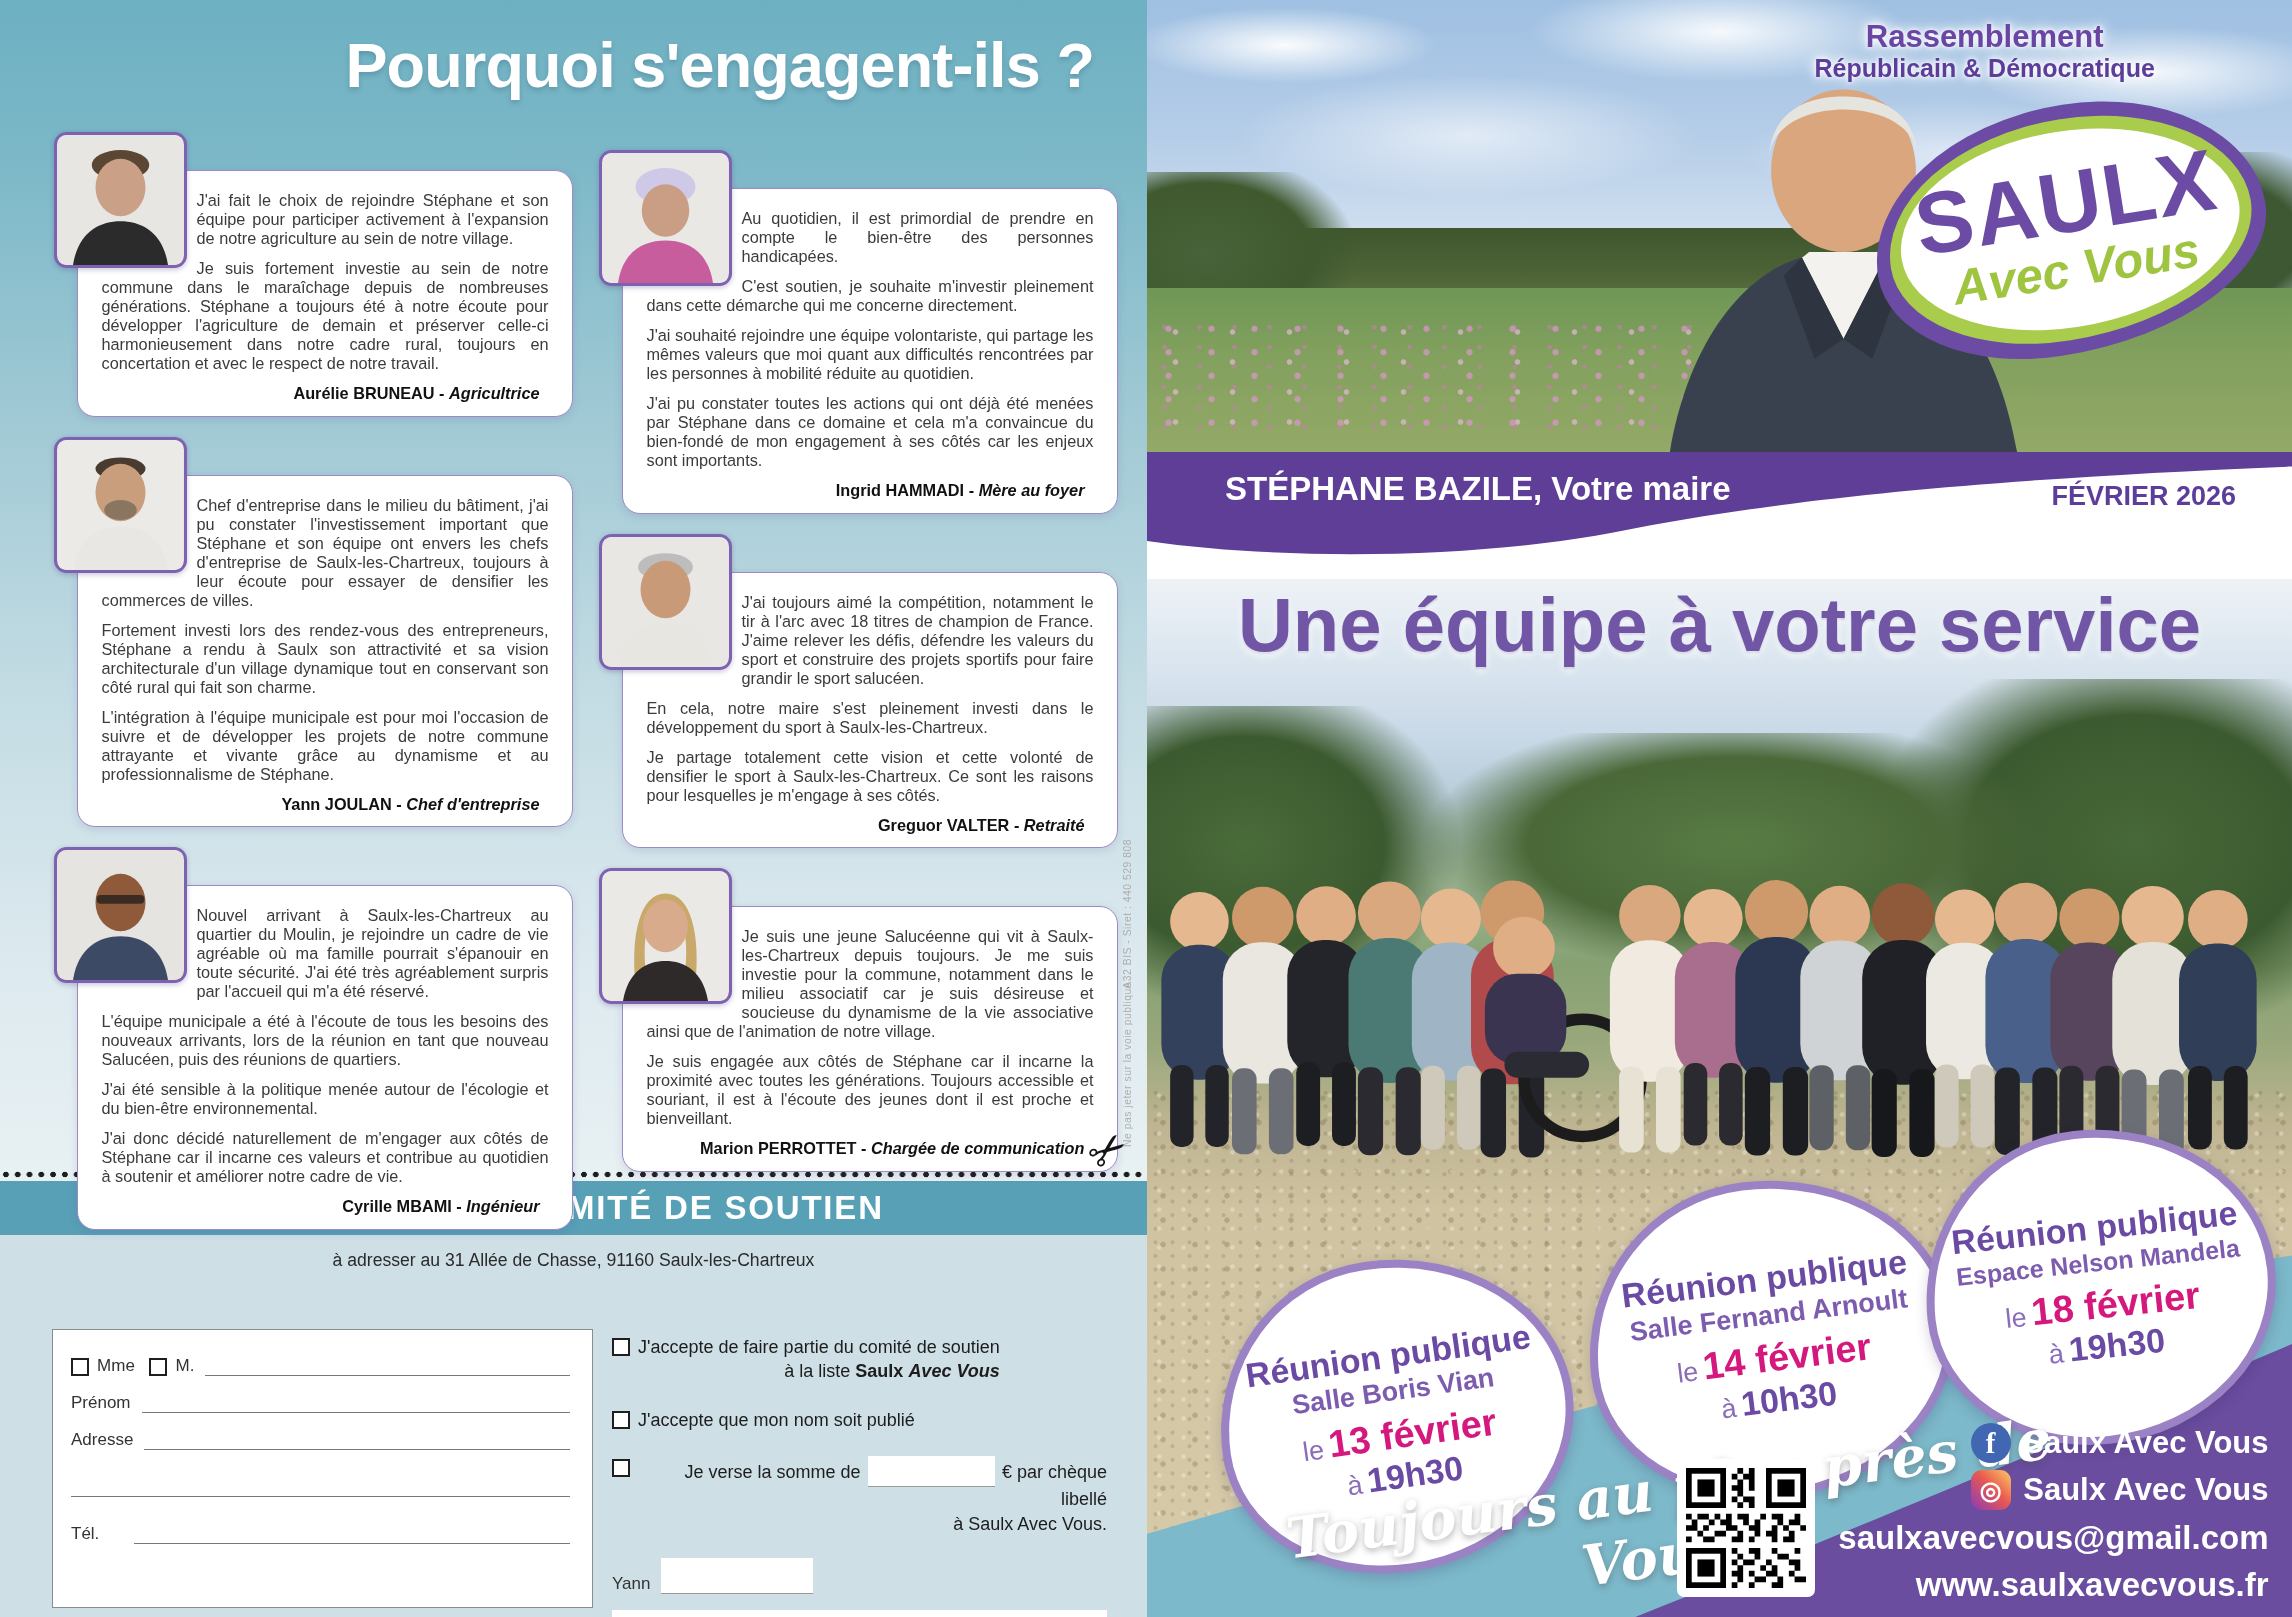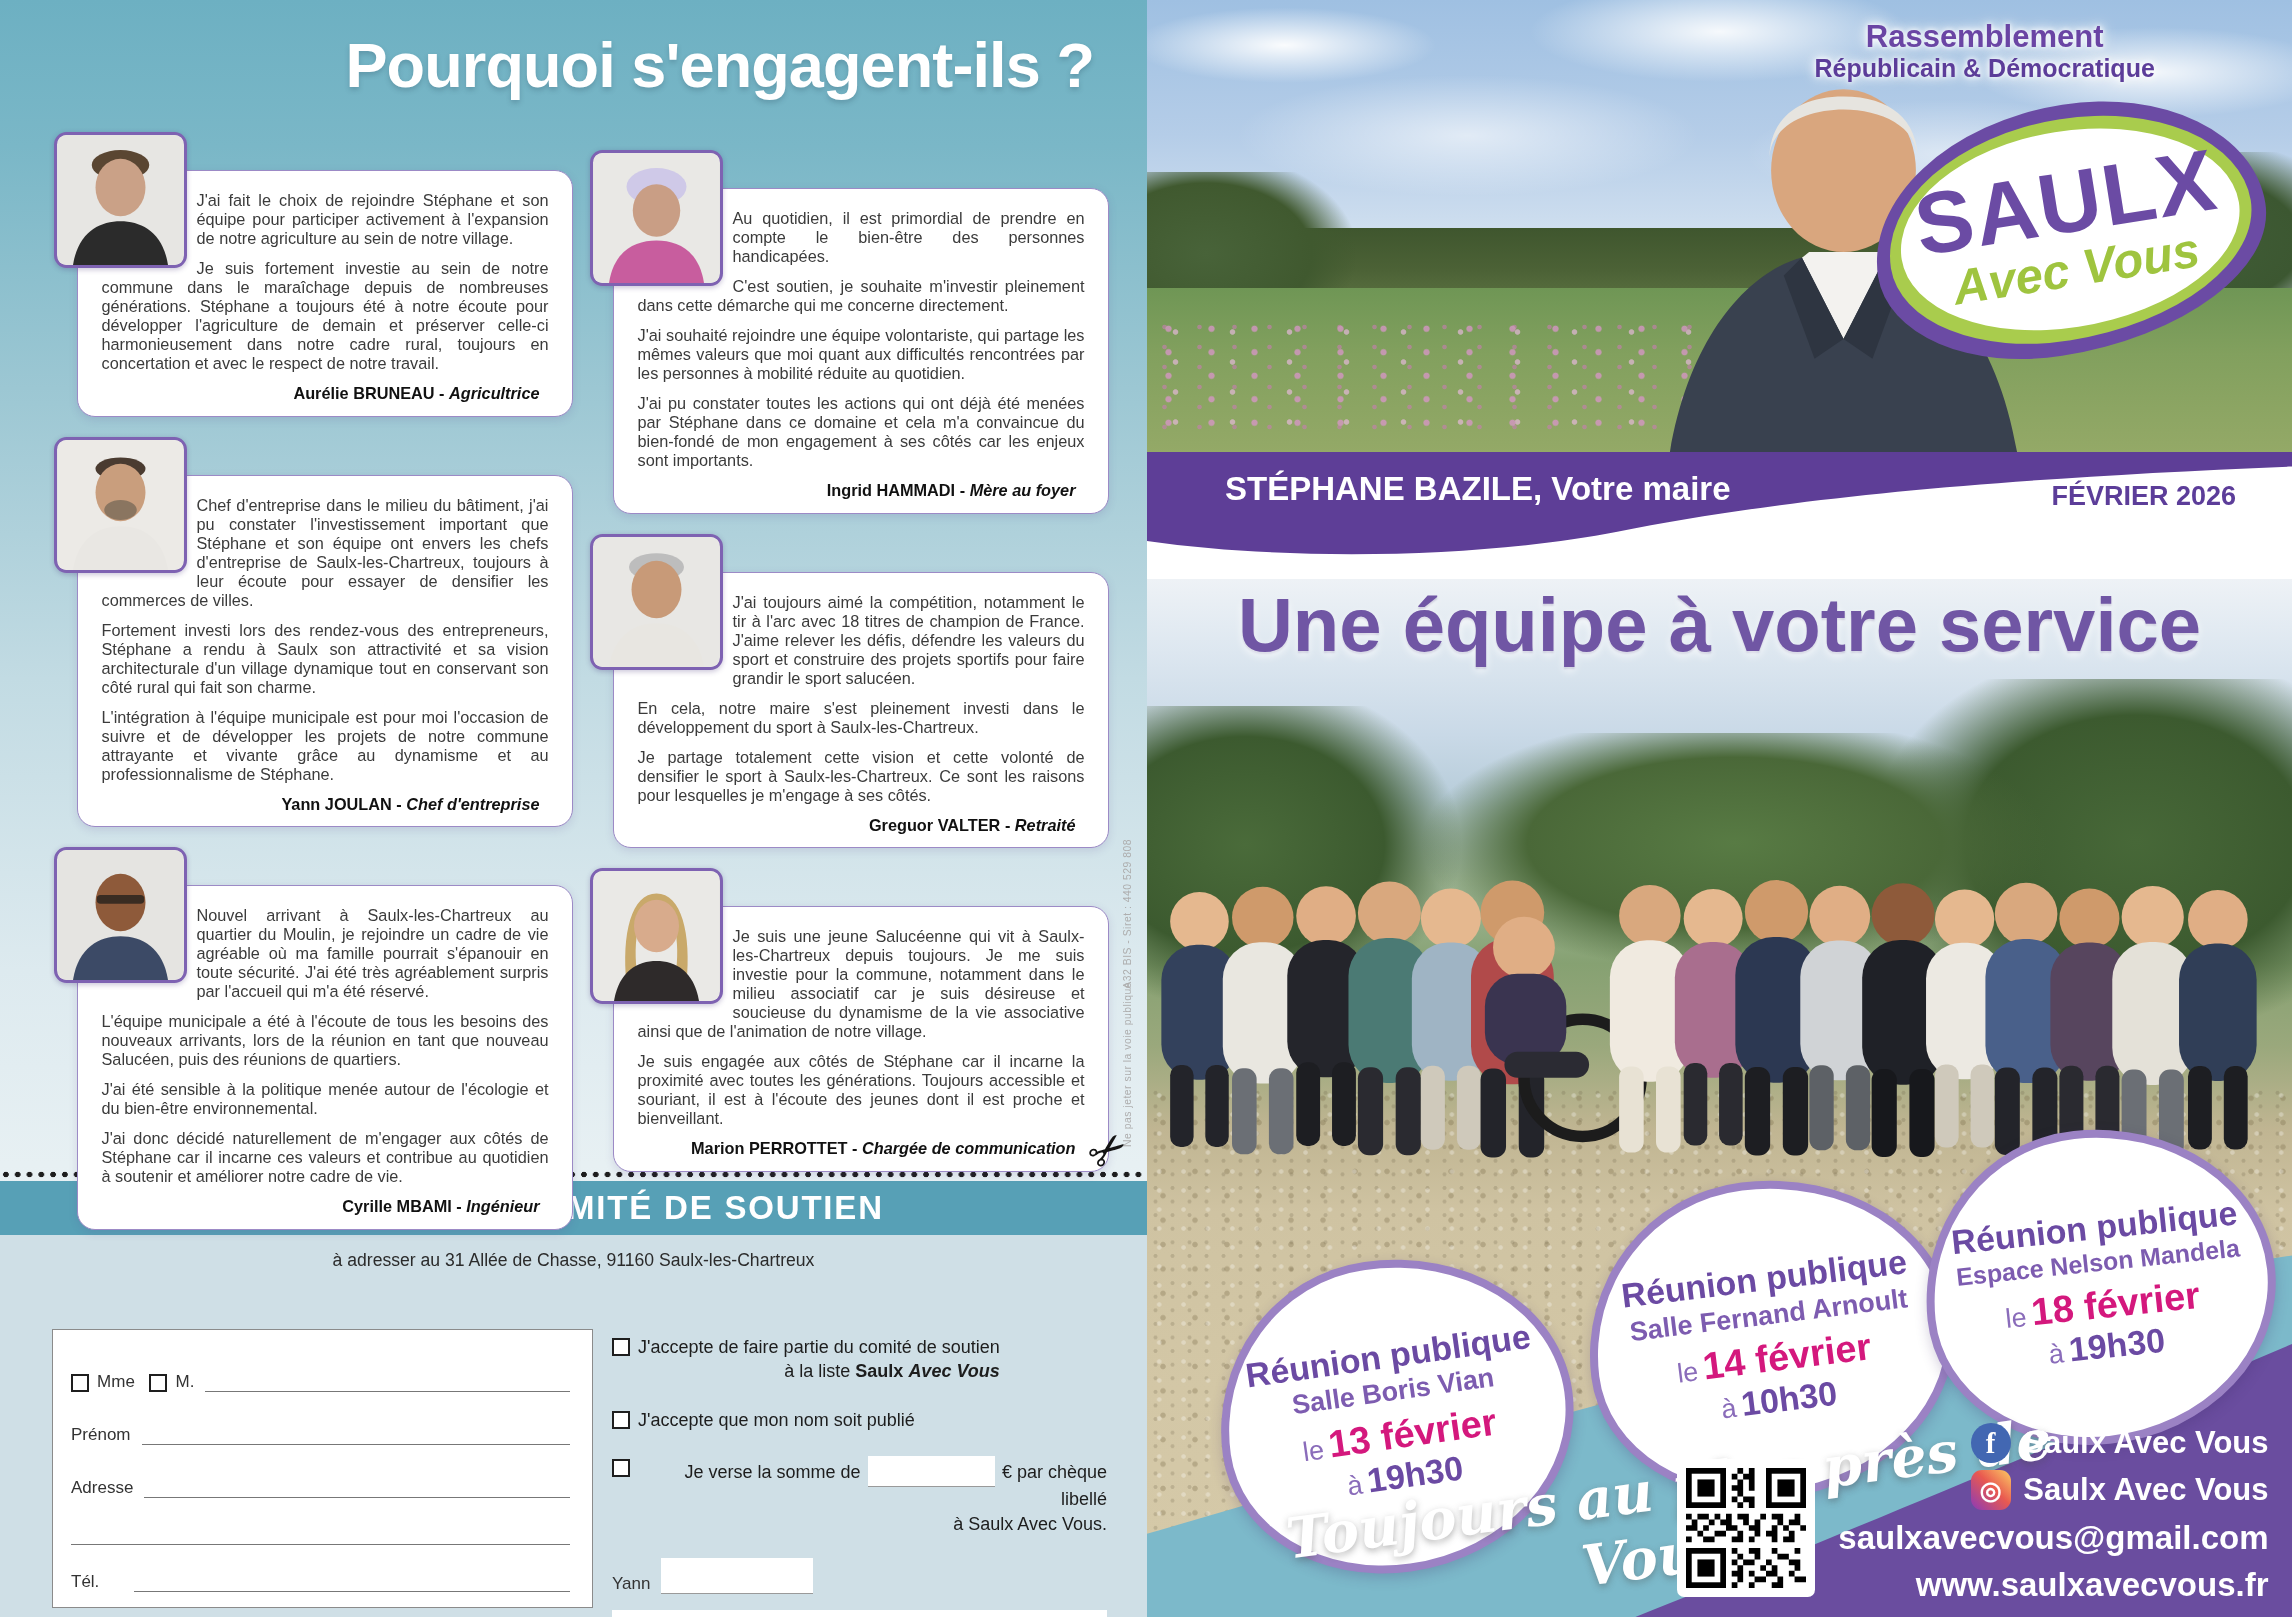--- a/index.html
+++ b/index.html
@@ -5,21 +5,21 @@
   html,body{margin:0;padding:0;background:#777;}
   *{box-sizing:border-box;}
   .sheet{position:relative;width:2292px;height:1617px;display:flex;overflow:hidden;
          font-family:"Liberation Sans",sans-serif;background:#fff;}
   
   .page-left{position:relative;width:1147px;height:100%;overflow:hidden;
     background:linear-gradient(180deg,#6db0c2 0%,#7ab7c7 9%,#9cc7d3 24%,#c2dbe3 42%,#ddeaef 60%,#ecf3f5 78%,#eef4f6 100%);}
   .lp-title{position:absolute;top:29px;left:18px;width:1076px;text-align:right;
     font-size:63px;font-weight:bold;color:#fff;letter-spacing:-0.9px;
     text-shadow:0 2.7px 5.4px rgba(40,70,90,.25);}
-  .cols{position:absolute;top:132px;left:52px;display:flex;gap:15px;}
+  .cols{position:absolute;top:132px;left:52px;display:flex;gap:24px;}
   .tcol{width:521px;display:flex;flex-direction:column;}
   .tcol2{padding-top:18px;}
   .tblock{position:relative;padding-top:38px;}
   .tblock + .tblock{margin-top:20px;}
   .tphoto{position:absolute;top:0;left:1.8px;width:133px;height:136px;border:3.6px solid #7e62b2;
     border-radius:12.7px;overflow:hidden;z-index:2;background:#e7e6e3;box-shadow:0 1.8px 5.4px rgba(60,40,110,.25);}
   .tphoto svg{display:block;width:100%;height:100%;}
   .tcard{margin-left:25px;background:#fff;border:1.8px solid #9c8ac6;border-radius:18px;
     padding:20px 23.5px 12.7px 23.5px;box-shadow:0 2.7px 9px rgba(90,70,140,.15);position:relative;z-index:1;}
   .tspacer{float:left;width:95px;height:78px;}
@@ -39,21 +39,21 @@
   .scissors{position:absolute;left:1089px;top:1124px;font-size:45px;color:#141414;
     transform:rotate(-38deg);z-index:3;}
   
   .form-sec{position:absolute;left:0;right:0;top:1181px;bottom:0;}
   .form-head{height:54px;background:#57a0b6;color:#fff;text-align:center;font-weight:bold;
     font-size:33px;line-height:54px;letter-spacing:1.8px;}
   .form-body{position:absolute;top:54px;bottom:0;left:0;right:0;background:#cfdfe6;}
   .form-sub{text-align:center;font-size:17.6px;color:#2b2b2b;margin-top:14.5px;}
   .fbox{position:absolute;left:52px;top:94px;width:541px;bottom:9px;background:#fff;
     border:1.8px solid #8b8b8b;padding:9px 22px 0 18px;}
-  .frow{display:flex;align-items:flex-end;margin-top:31px;font-size:17px;color:#333;}
+  .frow{display:flex;align-items:flex-end;margin-top:15px;font-size:17px;color:#333;}
   .frow .line{flex:1;border-bottom:1.4px solid #777;height:22px;margin-left:11px;}
   .frow.tight{margin-top:25px;gap:24px;}
   .cbx{display:inline-block;width:18px;height:18px;border:2.7px solid #1e1e1e;background:#fff;
     margin-right:8.1px;vertical-align:-2.7px;flex:none;}
   .fright{position:absolute;left:612px;right:40px;top:76px;font-size:18px;color:#1d1d1d;}
   .fritem{display:flex;margin-top:24px;line-height:24.4px;text-align:right;}
   .fritem .cbx{margin-top:2.7px;}
   .b{font-weight:bold;}
   .bi{font-weight:bold;font-style:italic;}
   .inbox{display:inline-block;width:127px;height:31px;background:#fff;border-bottom:1.8px solid #9a9a9a;

